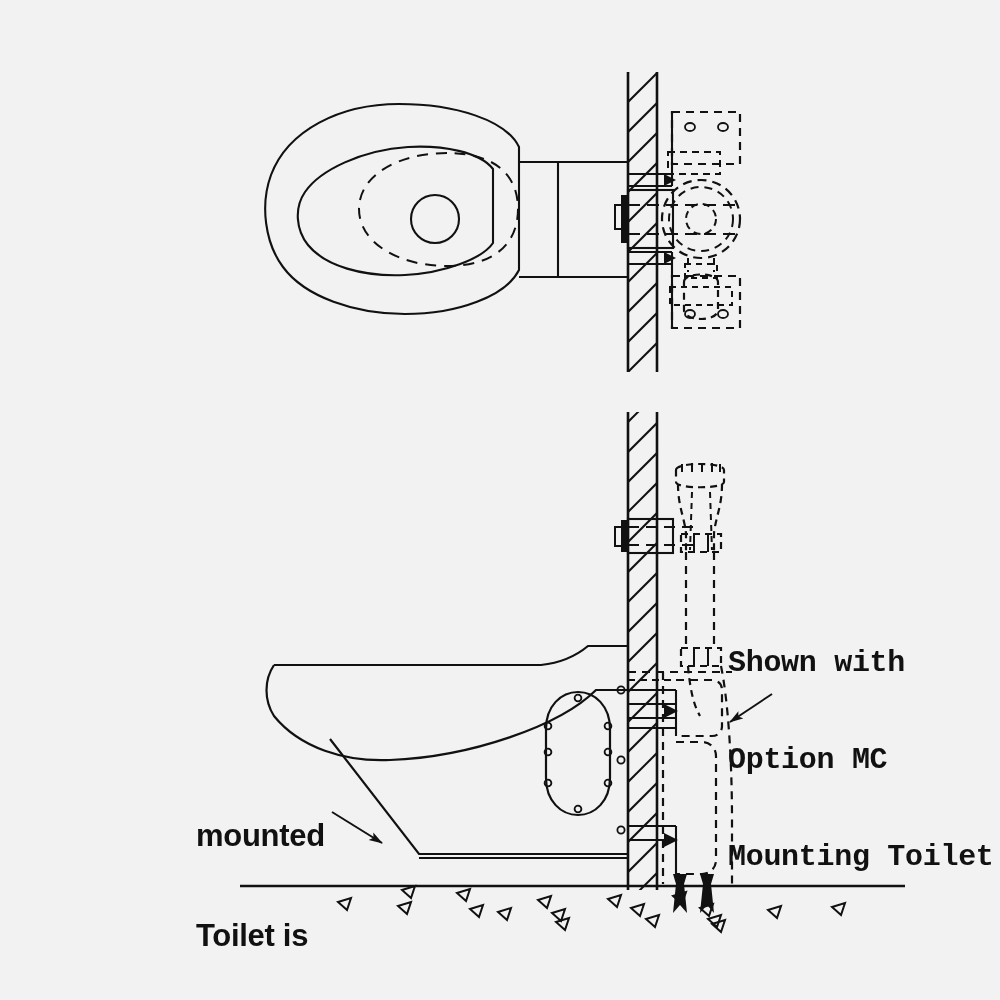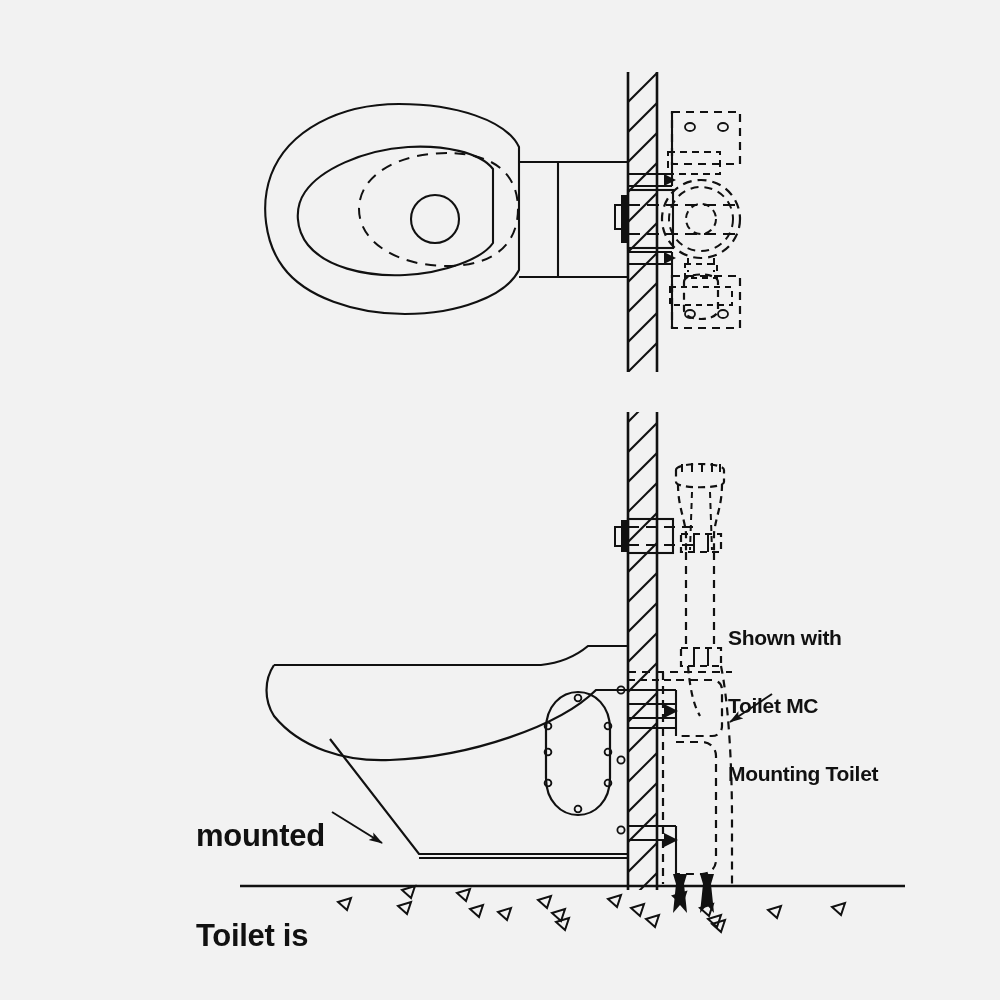--- a/index.html
+++ b/index.html
@@ -14,21 +14,21 @@
   .note{
     position:absolute;
     font-family:"Liberation Sans", sans-serif;
     font-weight:bold;
     color:#111111;
     line-height:1.08;
     letter-spacing:-0.3px;
     white-space:pre;
   }
   #note-toilet{left:196px;top:752px;font-size:31px;text-align:left;}
-  #note-carrier{left:728px;top:582px;font-size:21px;text-align:left;}
+  #note-carrier{left:728px;top:582px;font-size:30px;text-align:left;font-family:Liberation Mono, monospace;}
   .note span{display:block;}
 </style>
 </head>
 <body>
 
 <div id="stage">
 
   <svg class="drawing" viewBox="0 0 1000 1000" xmlns="http://www.w3.org/2000/svg">
     <defs>
       <marker id="arrowSolid" markerWidth="14" markerHeight="10" refX="13" refY="5" orient="auto" markerUnits="userSpaceOnUse">
@@ -242,17 +242,17 @@
   </svg>
 
   <div class="note" id="note-toilet">
     <span>mounted</span>
     <span>Toilet is</span>
     
   </div>
 
   <div class="note" id="note-carrier">
     <span>Shown with</span>
-    <span>Toilet MC</span>
+    <span>Option MC</span>
     <span>Mounting Toilet</span>
   </div>
 
 </div>
 
 </body></html>

